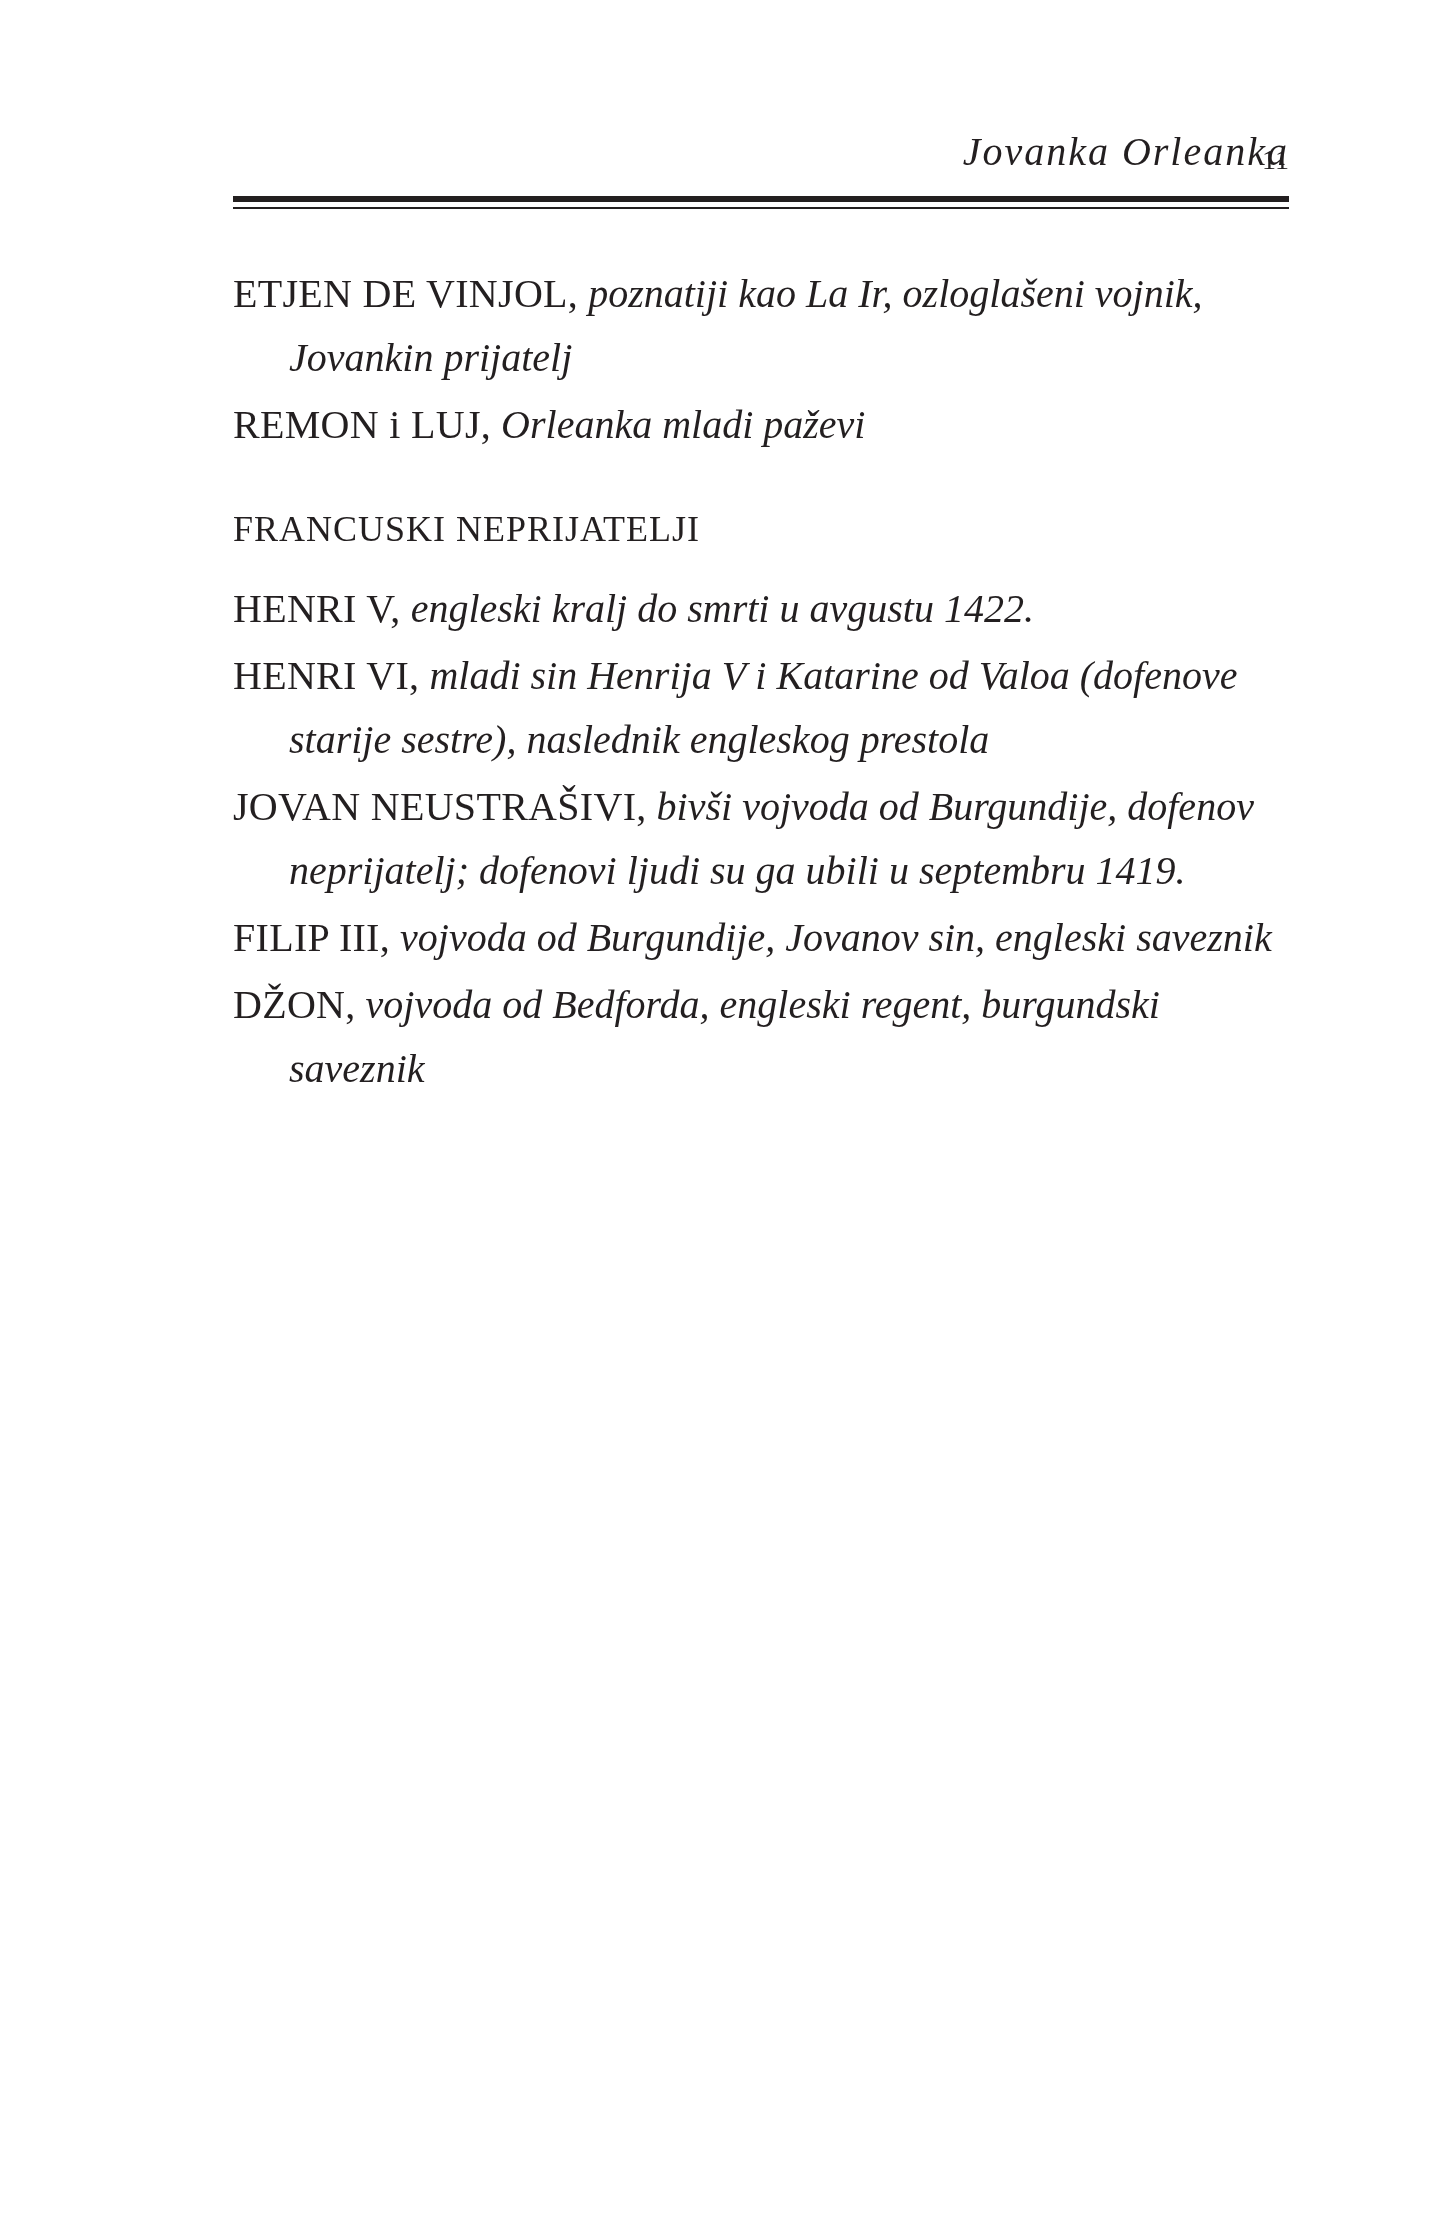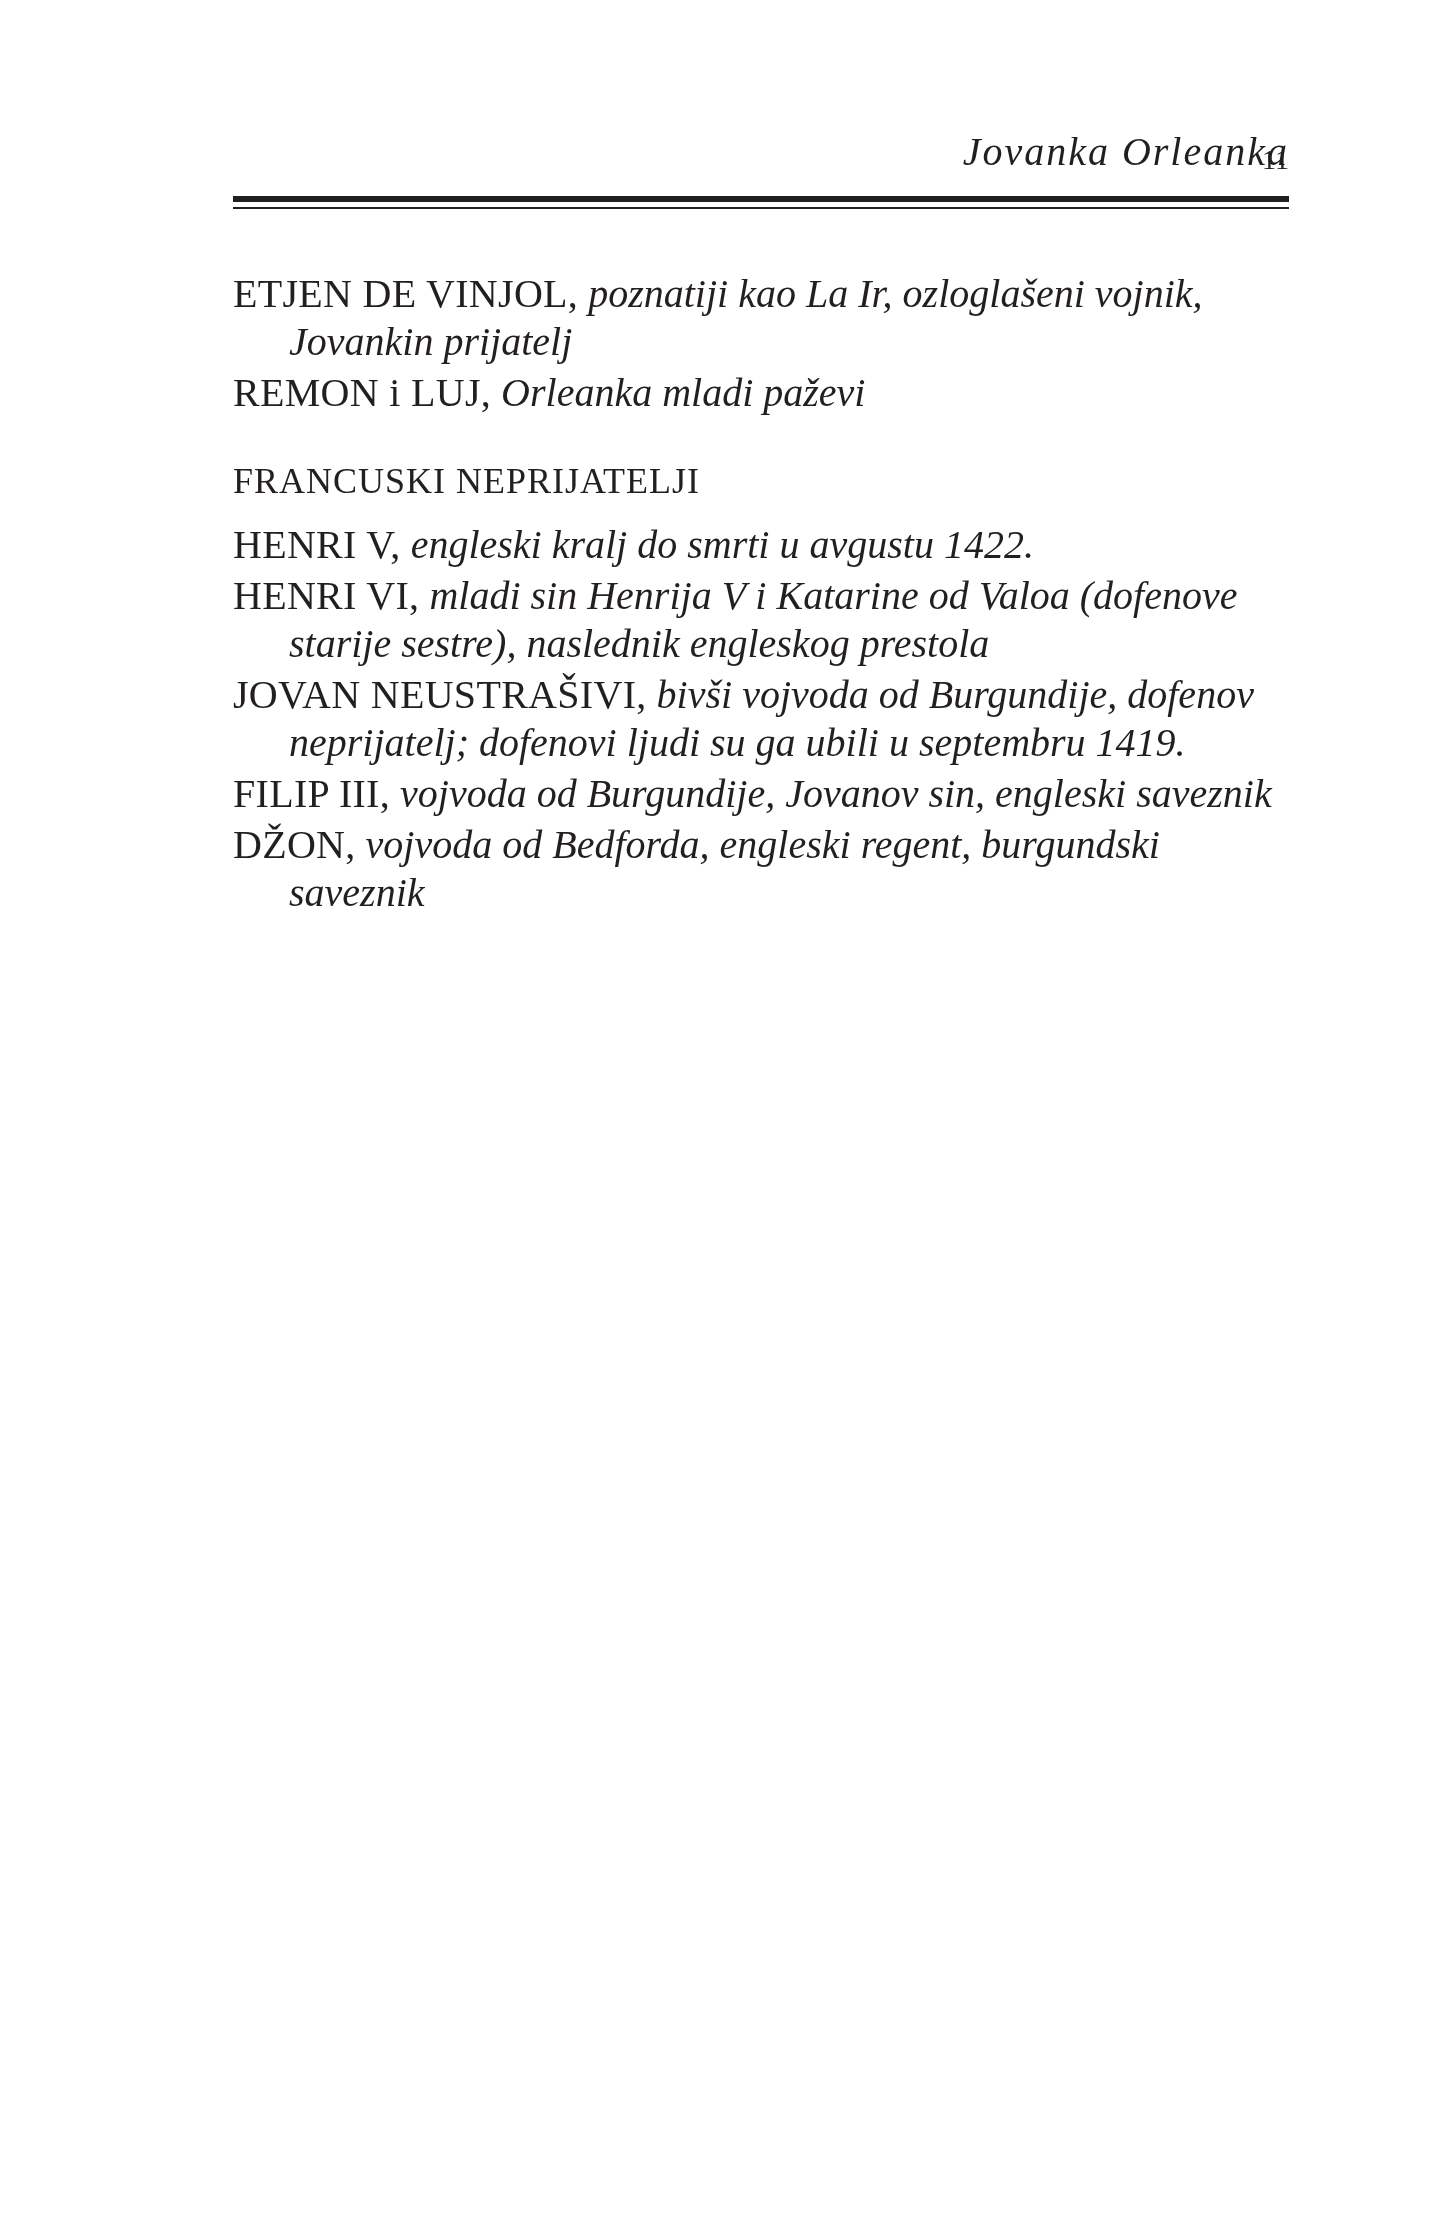--- a/index.html
+++ b/index.html
@@ -5,21 +5,21 @@
   html, body { margin: 0; padding: 0; background: #ffffff; }
   body { width: 1445px; height: 2224px; position: relative; overflow: hidden;
          font-family: "Liberation Serif", "DejaVu Serif", serif; color: #231f20; }
   .page { position: absolute; left: 233px; top: 0; width: 1056px; }
   .running-head { position: absolute; top: 128px; left: 0; width: 1056px; height: 50px; }
   .running-title { position: absolute; left: 0; width: 1056px; text-align: right;
                    font-style: italic; font-size: 40px; letter-spacing: 2px; top: 0; }
   .page-number { position: absolute; right: 0; top: 16px; font-size: 28px; }
   .rule-thick { position: absolute; top: 196px; left: 0; width: 1056px; height: 6px; background: #231f20; }
   .rule-thin { position: absolute; top: 207px; left: 0; width: 1056px; height: 2px; background: #231f20; }
-  .body-text { position: absolute; top: 270px; left: 0; width: 1056px; font-size: 40px; line-height: 48px; }
+  .body-text { position: absolute; top: 262px; left: 0; width: 1056px; font-size: 40px; line-height: 64px; }
   .entry { padding-left: 56px; text-indent: -56px; margin: 0 0 3px 0; }
   .entry .name { font-style: normal; letter-spacing: 0.3px; }
   .entry .desc { font-style: italic; }
   .section-heading { text-align: left; font-size: 36px; letter-spacing: 1px; margin: 40px 0 16px 0; }
 </style>
 </head>
 <body>
 
 <div class="page">
   <div class="running-head">

